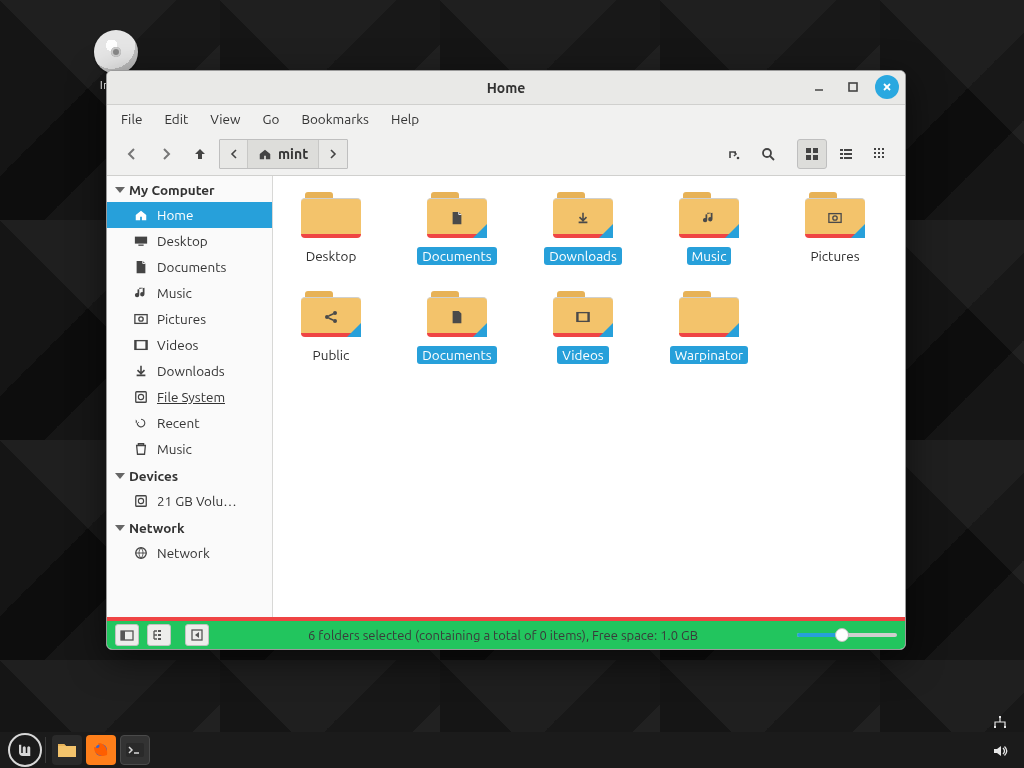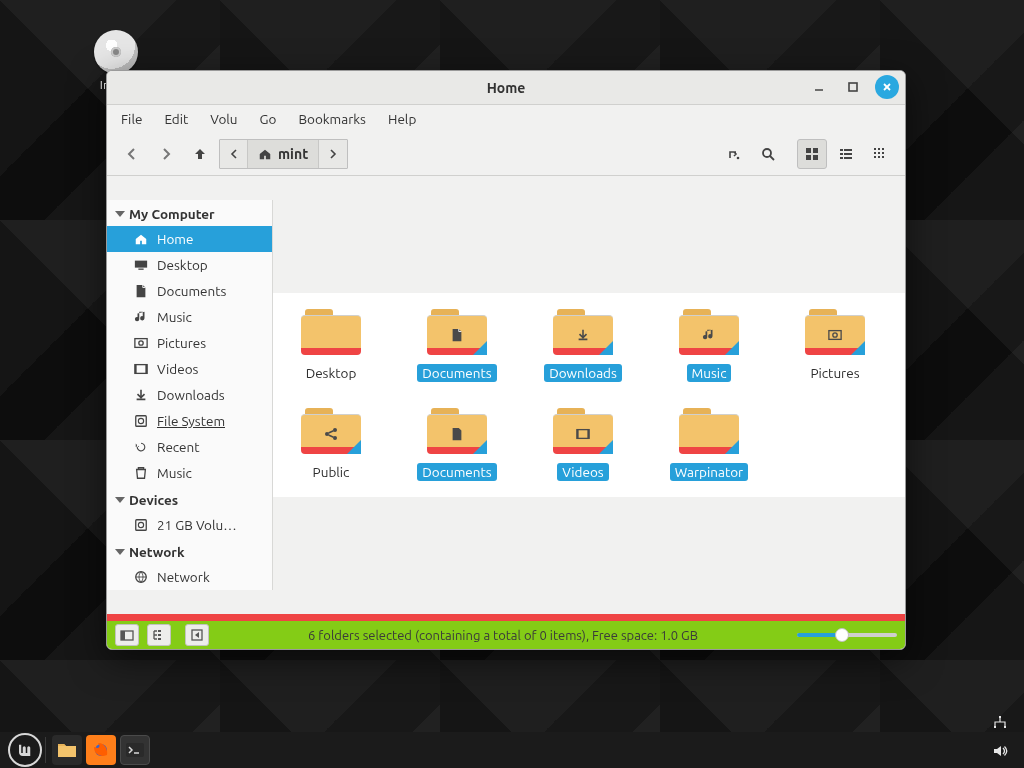--- a/index.html
+++ b/index.html
@@ -35,42 +35,42 @@
 
 .toolbar { height: 42px; display: flex; align-items: center; padding: 0 10px; gap: 4px; }
 .toolbar .tb-btn { width: 30px; height: 30px; display: flex; align-items: center; justify-content: center; border-radius: 3px; }
 .toolbar .spacer { flex: 1; }
 .toolbar .pathbox { display: flex; align-items: center; border: 1px solid #bfbfbf; background: #e8e8e6; border-radius: 1px; height: 30px; overflow: hidden; }
 .toolbar .pathbox .seg { width: 28px; height: 28px; display: flex; align-items: center; justify-content: center; border-right: 1px solid #c8c8c6; }
 .toolbar .pathbox .crumb { display: flex; align-items: center; gap: 6px; padding: 0 10px; height: 28px; background: #ddddda; border-right: 1px solid #c8c8c6; font-size: 14px; font-weight: 600; color: #333; }
 .toolbar .active { background: #ddddda; border: 1px solid #bfbfbf; }
 .toolbar .group { display: flex; gap: 4px; align-items: center; }
 
-.body { flex: 1; display: flex; min-height: 0; border-top: 1px solid #d0d0ce; border-bottom: 7px solid #ef4444; align-items: center; }
+.body { flex: 1; display: flex; min-height: 0; border-top: 1px solid #d0d0ce; border-bottom: 4px solid #ef4444; }
 .sb { width: 166px; background: #fafafa; border-right: 1px solid #d8d8d6; overflow-y: auto; font-size: 13.5px; }
 .sb .hdr { display: flex; align-items: center; gap: 4px; padding: 6px 8px 4px; font-weight: 700; color: #333; }
 .sb .hdr .tri { width: 0; height: 0; border-left: 5px solid transparent; border-right: 5px solid transparent; border-top: 6px solid #666; }
 .sb .row { display: flex; align-items: center; gap: 8px; padding: 4px 8px 4px 26px; color: #333; height: 26px; }
 .sb .row.active { background: #27a0da; color: #fff; }
 .sb .row .ico { width: 16px; display: flex; justify-content: center; }
 .sb .row .lbl { white-space: nowrap; overflow: hidden; text-overflow: ellipsis; }
 .sb .row.hovered .lbl { text-decoration: underline; }
 
 .content { flex: 1; background: #fff; padding: 16px 8px; overflow: auto; }
 .grid { display: flex; flex-wrap: wrap; gap: 26px 26px; align-content: flex-start; }
 .item { width: 100px; text-align: center; }
 .item .fld { width: 60px; height: 46px; margin: 0 auto 8px; position: relative; }
 .item .fld .back { position: absolute; left: 4px; top: 0; width: 28px; height: 10px; background: #e7b257; border-radius: 3px 3px 0 0; }
 .item .fld .body { position: absolute; left: 0; top: 6px; width: 60px; height: 40px; background: #f3c36b; border-radius: 4px; }
 .item .fld .stripe { position: absolute; right: 0; bottom: 0; width: 0; height: 0; border-left: 14px solid transparent; border-bottom: 14px solid #27a0da; }
 .item .fld .glyph { position: absolute; left: 0; top: 6px; width: 60px; height: 40px; display: flex; align-items: center; justify-content: center; color: #4a4a4a; }
 .item .name { display: inline-block; font-size: 13.5px; color: #2e2e2e; padding: 1px 5px; border-radius: 3px; }
 .item.sel .name { background: #27a0da; color: #fff; }
 
-.sbar { height: 28px; display: flex; align-items: center; padding: 0 8px; gap: 8px; font-size: 13px; color: #3a3a3a; background: #84cc16; }
+.sbar { height: 28px; display: flex; align-items: center; padding: 0 8px; gap: 8px; font-size: 13px; color: #3a3a3a; background: #22c55e; }
 .sbar .sb-btn { width: 24px; height: 22px; border: 1px solid #c3c3c1; background: #ededeb; display: flex; align-items: center; justify-content: center; border-radius: 3px; }
 .sbar .status { flex: 1; text-align: center; }
 .sbar .zoom { width: 100px; height: 4px; background: #cfcfcf; position: relative; border-radius: 2px; }
 .sbar .zoom .fill { position: absolute; left: 0; top: 0; height: 4px; background: #27a0da; border-radius: 2px; }
 .sbar .zoom .knob { position: absolute; top: -5px; width: 14px; height: 14px; background: #fff; border: 1px solid #c0c0c0; border-radius: 50%; }
 
 
 .taskbar { position: absolute; left: 0; bottom: 0; width: 1024px; height: 36px; background: #1b1b1b; display: flex; align-items: center; padding: 0 8px; color: #e6e6e6; font-size: 13px; }
 .taskbar .tb-item { width: 32px; height: 30px; display: flex; align-items: center; justify-content: center; border-radius: 3px; margin-right: 4px; }
 .taskbar .menu-btn { width: 34px; height: 34px; border: 2px solid #d8d8d8; border-radius: 50%; display: flex; align-items: center; justify-content: center; margin-right: 10px; color: #d8d8d8; position: relative; }
@@ -112,21 +112,21 @@
               <line x1="3" y1="3" x2="9" y2="9" stroke="#fff" stroke-width="1.8"></line>
               <line x1="9" y1="3" x2="3" y2="9" stroke="#fff" stroke-width="1.8"></line>
             </svg>
         </div>
       </div>
     </div>
 
     <div class="menubar">
       <span class="mi">File</span>
       <span class="mi">Edit</span>
-      <span class="mi">Volu</span>
+      <span class="mi">View</span>
       <span class="mi">Go</span>
       <span class="mi">Bookmarks</span>
       <span class="mi">Help</span>
     </div>
 
     <div class="toolbar">
       <div class="tb-btn">
           <svg width="16" height="16" viewBox="0 0 16 16">
             <path d="M10 3 5 8l5 5" fill="none" stroke="#777" stroke-width="2"></path>
           </svg>

